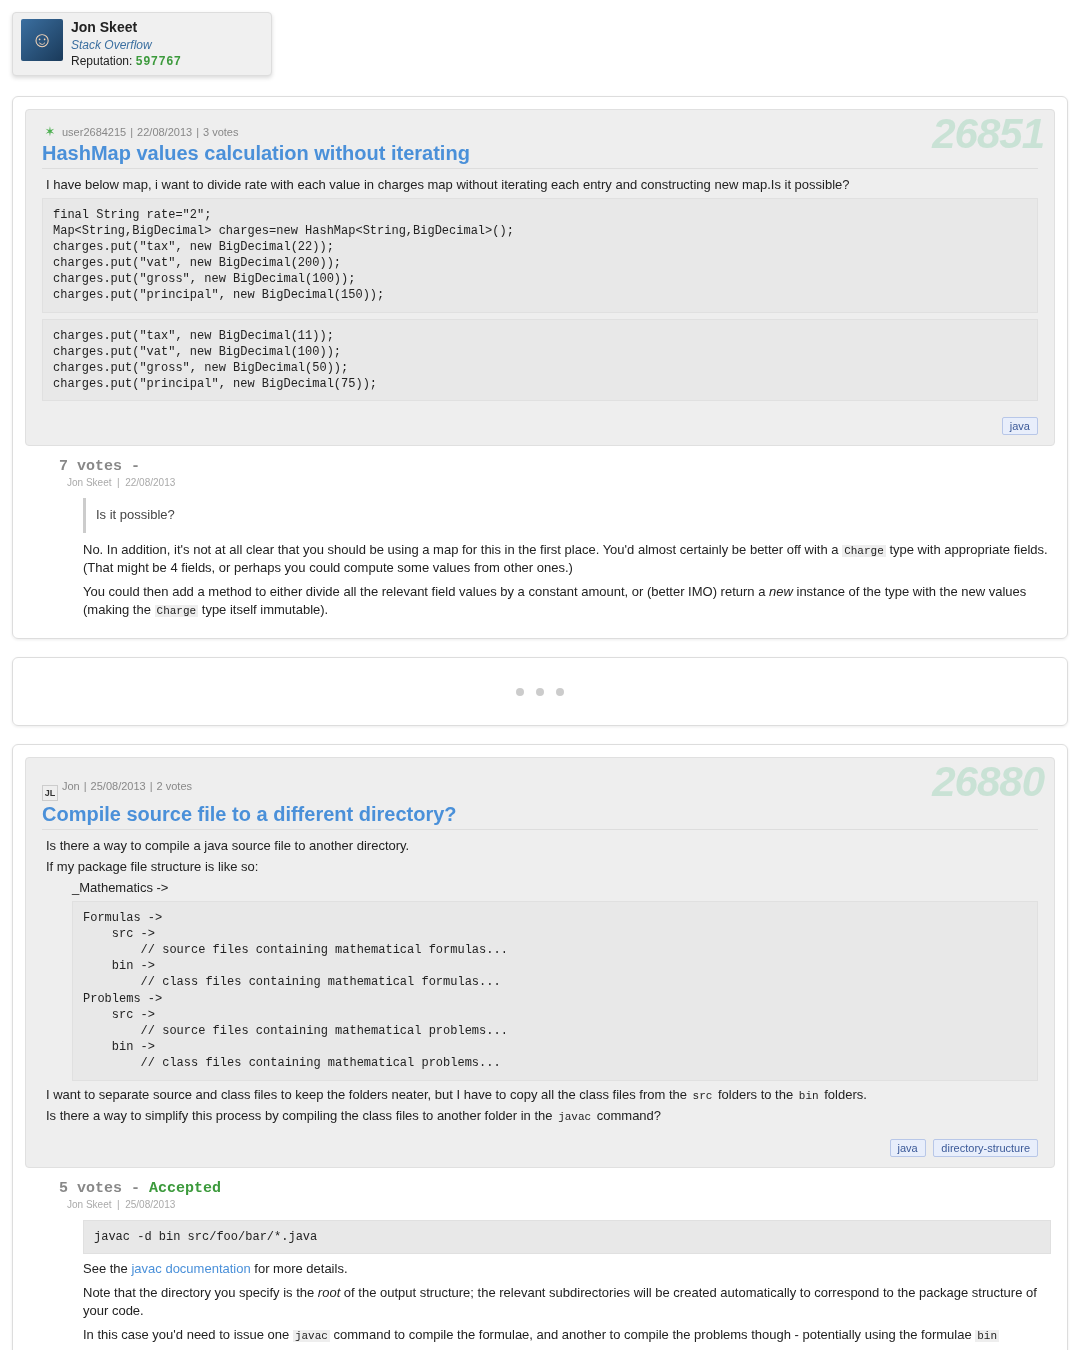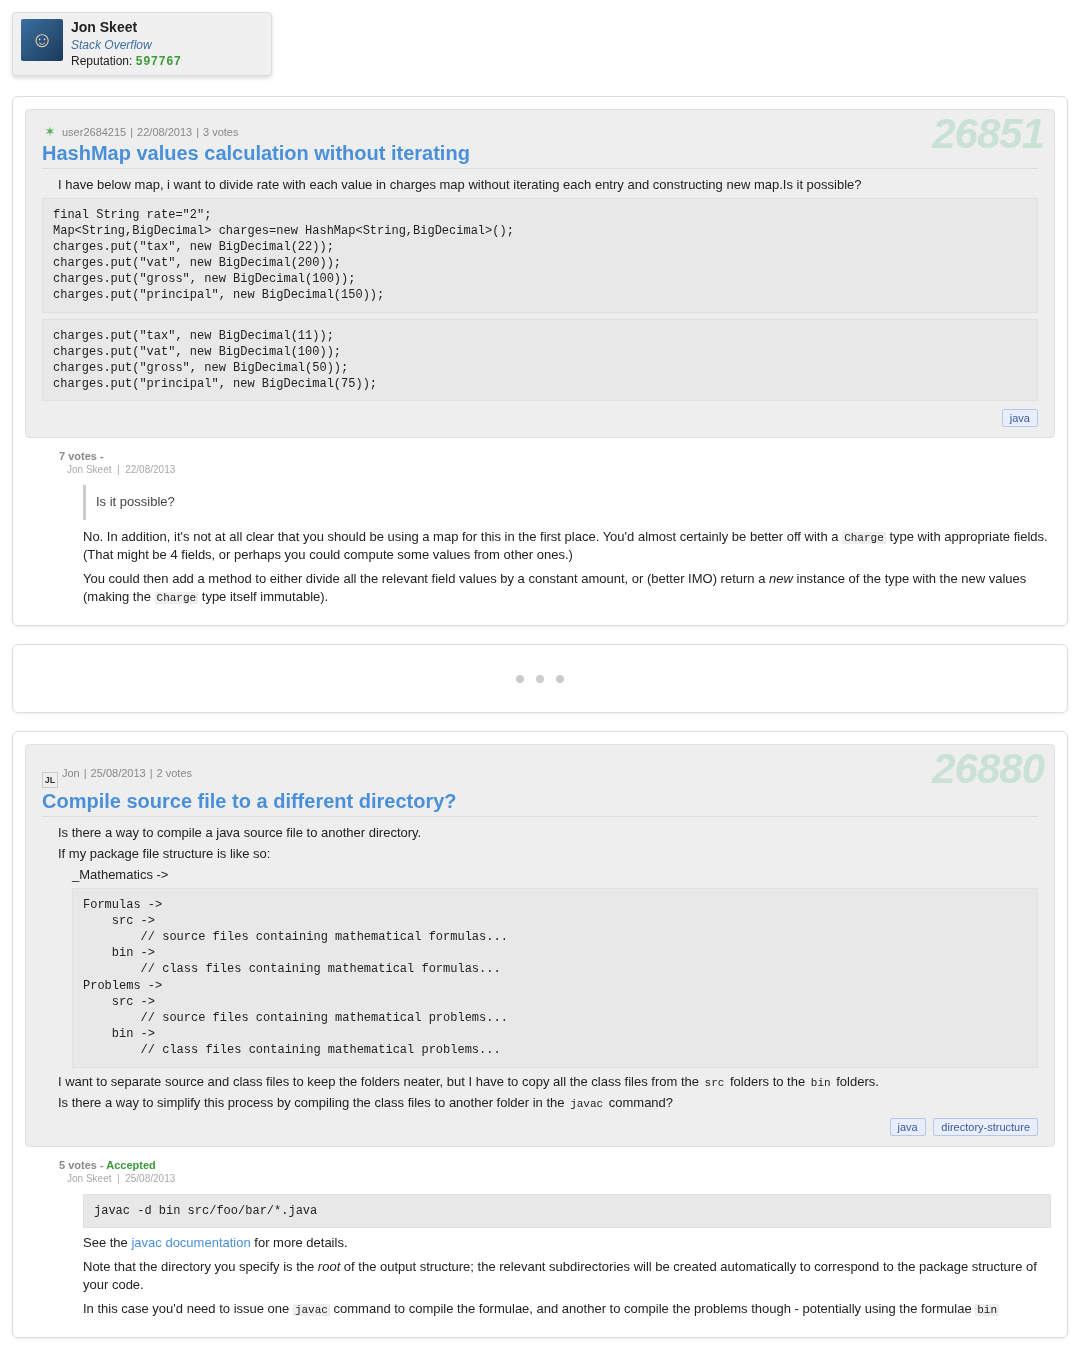--- a/index.html
+++ b/index.html
@@ -70,55 +70,55 @@
   }
   .q-title {
     color: #4a90d9;
     font-size: 20px;
     font-weight: bold;
     margin: 0 0 8px;
     border-bottom: 1px solid #ddd;
     padding-bottom: 3px;
     cursor:pointer;
   }
-  .q-body p { margin: 6px 16px; font-size: 13px; }
+  .q-body p { margin: 6px 4px; font-size: 13px; }
   pre.code {
     background: #e8e8e8;
     border: 1px solid #e0e0e0;
     padding: 8px 10px;
     font-family: "Courier New", monospace;
     font-size: 12px;
     white-space: pre;
     overflow-x: auto;
     margin: 6px 0;
     line-height: 1.35;
   }
   code.inline {
     font-family: "Courier New", monospace;
     font-size: 11px;
     background: #eee;
     padding: 0 2px;
   }
-  .tags { text-align: right; margin-top: 8px; }
+  .tags { text-align: right; margin-top: 16px; }
   .tag {
     display: inline-block;
     background: #e8eefb;
     border: 1px solid #b8c7e8;
     color: #3b5998;
     padding: 2px 7px;
     font-size: 11px;
     border-radius: 2px;
     margin-left: 4px;
     cursor:pointer;
   }
   .answer {
     margin: 12px 0 0 30px;
     padding: 0 4px;
   }
-  .a-votes { color: #888; font-size: 11px; font-weight: bold; }
+  .a-votes { color: #888; font-size: 15px; font-weight: bold; font-family: Liberation Mono, monospace; }
   .a-votes .accepted { color: #3c9a3c; }
   .a-by { color: #aaa; font-size: 10px; margin: 2px 0 0 8px; }
   .a-body { margin: 10px 0 0 24px; font-size: 13px; line-height: 1.4; }
   .a-body p { margin: 6px 0; }
   .a-body a { color: #4a90d9; text-decoration: none; }
   blockquote.quote {
     border-left: 3px solid #ccc;
     padding: 2px 10px;
     margin: 6px 0 8px;
     color: #444;

